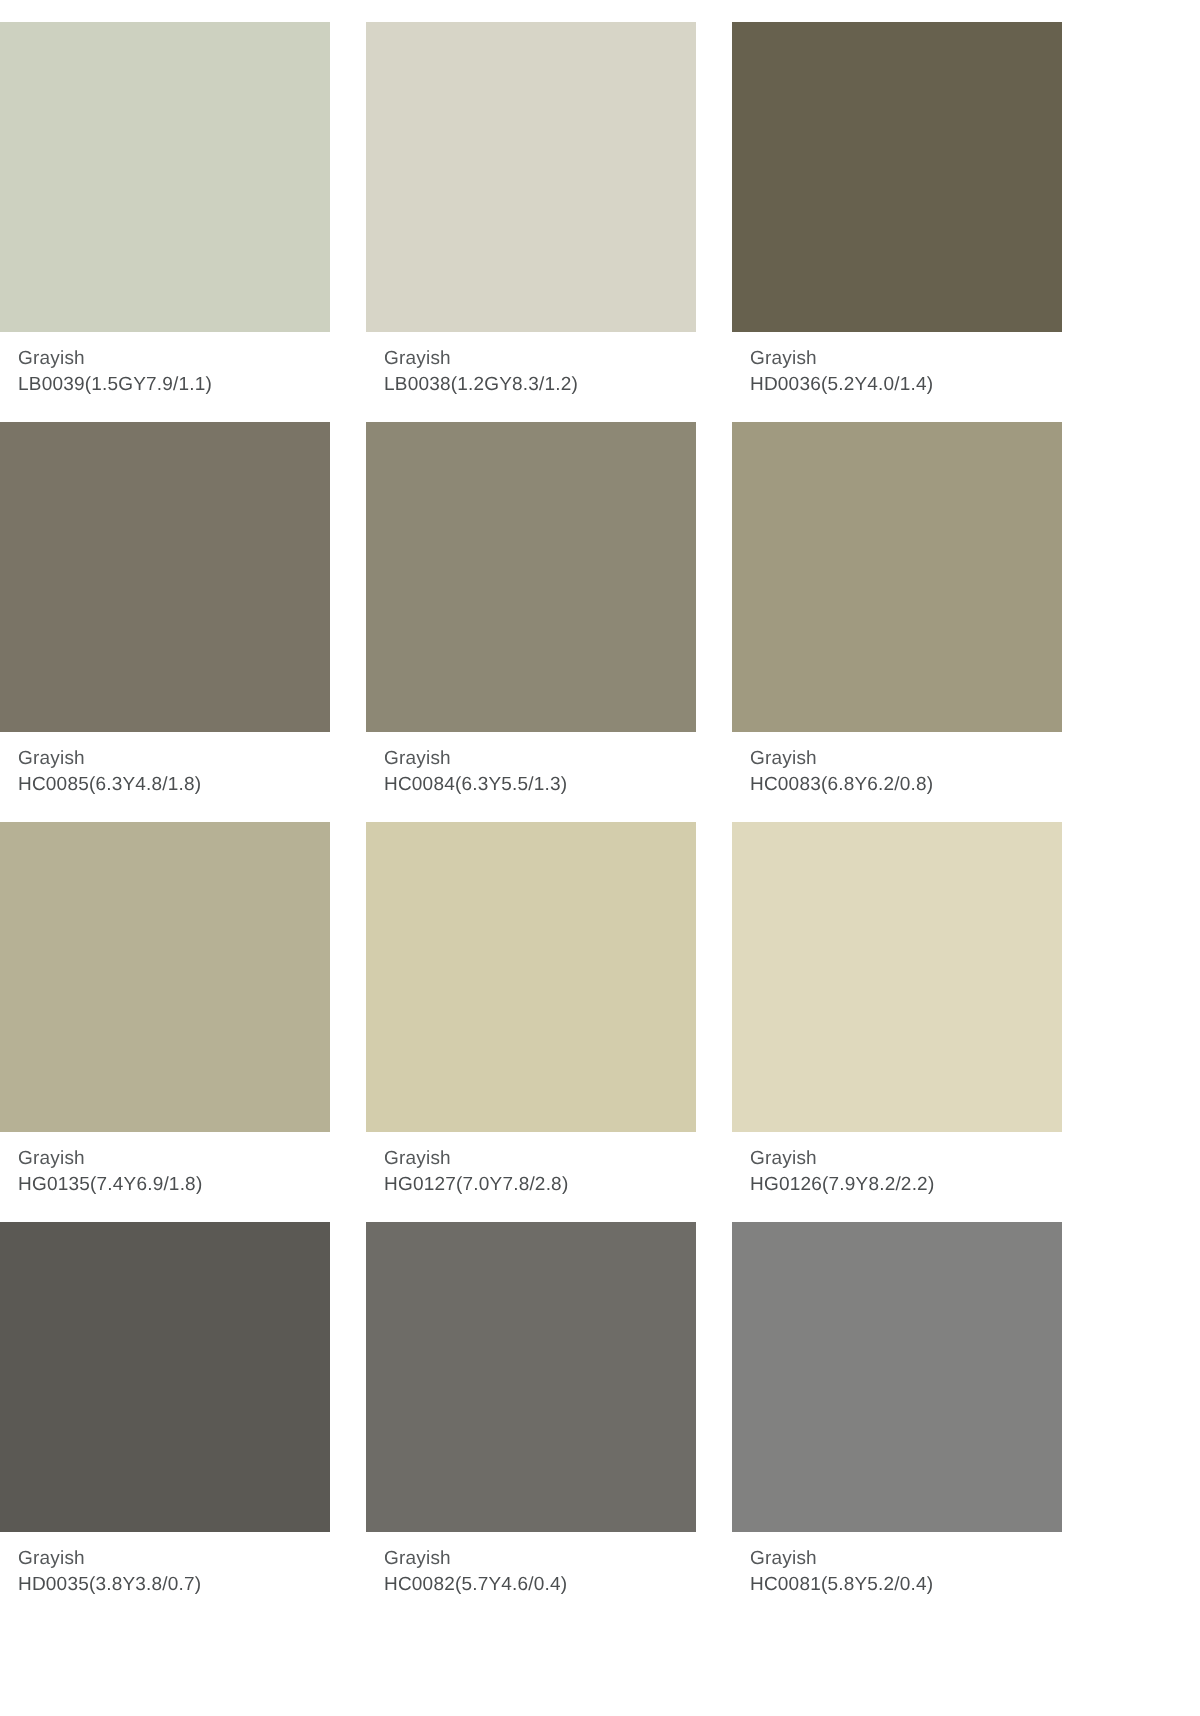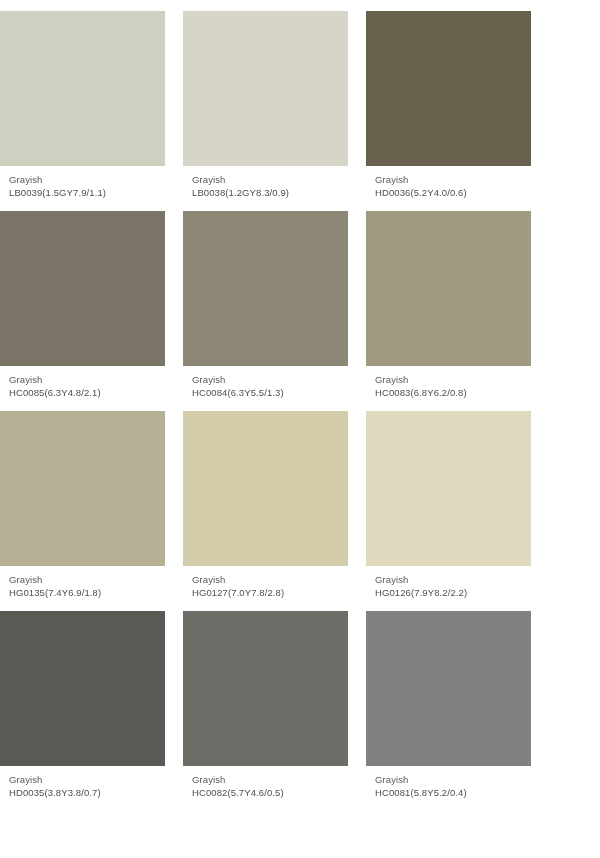--- a/index.html
+++ b/index.html
@@ -62,35 +62,35 @@
       <div class="swatch-chip" style="background-color: rgb(205, 209, 192);"></div>
       <div class="swatch-meta">
         <span class="swatch-category">Grayish</span>
         <span class="swatch-code">LB0039(1.5GY7.9/1.1)</span>
       </div>
     </div>
     <div class="swatch-cell">
       <div class="swatch-chip" style="background-color: rgb(215, 213, 199);"></div>
       <div class="swatch-meta">
         <span class="swatch-category">Grayish</span>
-        <span class="swatch-code">LB0038(1.2GY8.3/0.9)</span>
+        <span class="swatch-code">LB0038(1.2GY8.3/1.2)</span>
       </div>
     </div>
     <div class="swatch-cell">
       <div class="swatch-chip" style="background-color: rgb(103, 97, 78);"></div>
       <div class="swatch-meta">
         <span class="swatch-category">Grayish</span>
-        <span class="swatch-code">HD0036(5.2Y4.0/0.6)</span>
+        <span class="swatch-code">HD0036(5.2Y4.0/1.4)</span>
       </div>
     </div>
     <div class="swatch-cell">
       <div class="swatch-chip" style="background-color: rgb(122, 116, 102);"></div>
       <div class="swatch-meta">
         <span class="swatch-category">Grayish</span>
-        <span class="swatch-code">HC0085(6.3Y4.8/2.1)</span>
+        <span class="swatch-code">HC0085(6.3Y4.8/1.8)</span>
       </div>
     </div>
     <div class="swatch-cell">
       <div class="swatch-chip" style="background-color: rgb(141, 136, 117);"></div>
       <div class="swatch-meta">
         <span class="swatch-category">Grayish</span>
         <span class="swatch-code">HC0084(6.3Y5.5/1.3)</span>
       </div>
     </div>
     <div class="swatch-cell">
@@ -125,21 +125,21 @@
       <div class="swatch-chip" style="background-color: rgb(91, 89, 84);"></div>
       <div class="swatch-meta">
         <span class="swatch-category">Grayish</span>
         <span class="swatch-code">HD0035(3.8Y3.8/0.7)</span>
       </div>
     </div>
     <div class="swatch-cell row-last">
       <div class="swatch-chip" style="background-color: rgb(110, 108, 103);"></div>
       <div class="swatch-meta">
         <span class="swatch-category">Grayish</span>
-        <span class="swatch-code">HC0082(5.7Y4.6/0.5)</span>
+        <span class="swatch-code">HC0082(5.7Y4.6/0.4)</span>
       </div>
     </div>
     <div class="swatch-cell row-last">
       <div class="swatch-chip" style="background-color: rgb(129, 129, 128);"></div>
       <div class="swatch-meta">
         <span class="swatch-category">Grayish</span>
         <span class="swatch-code">HC0081(5.8Y5.2/0.4)</span>
       </div>
     </div>
   </div>

